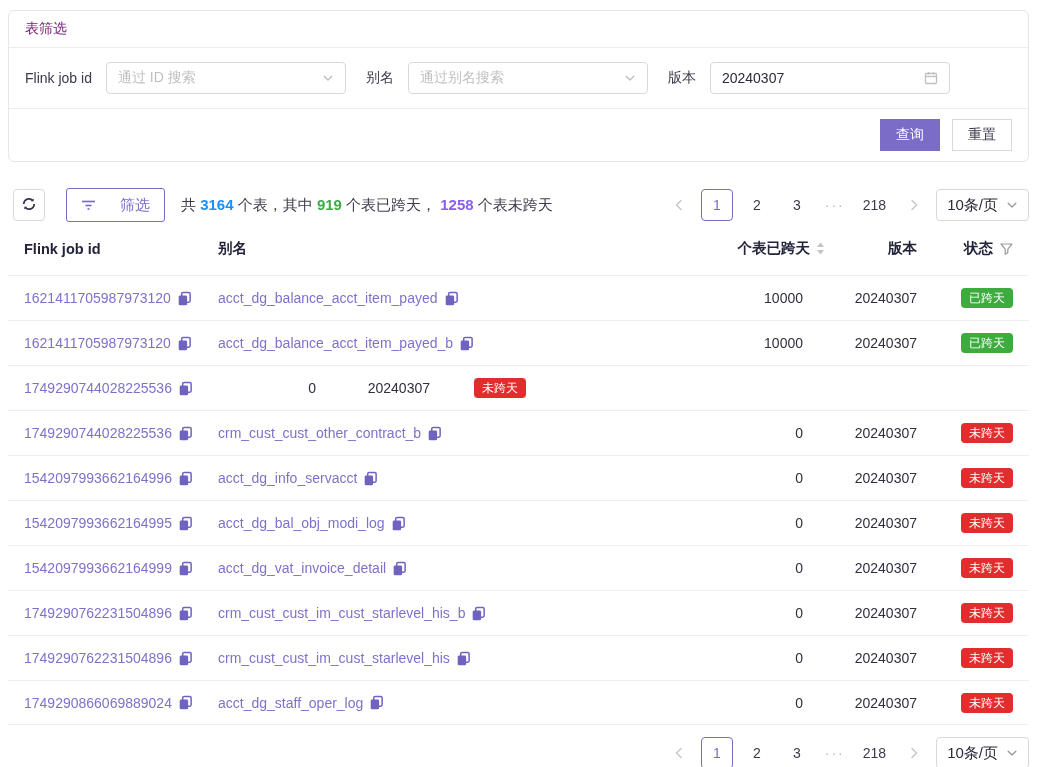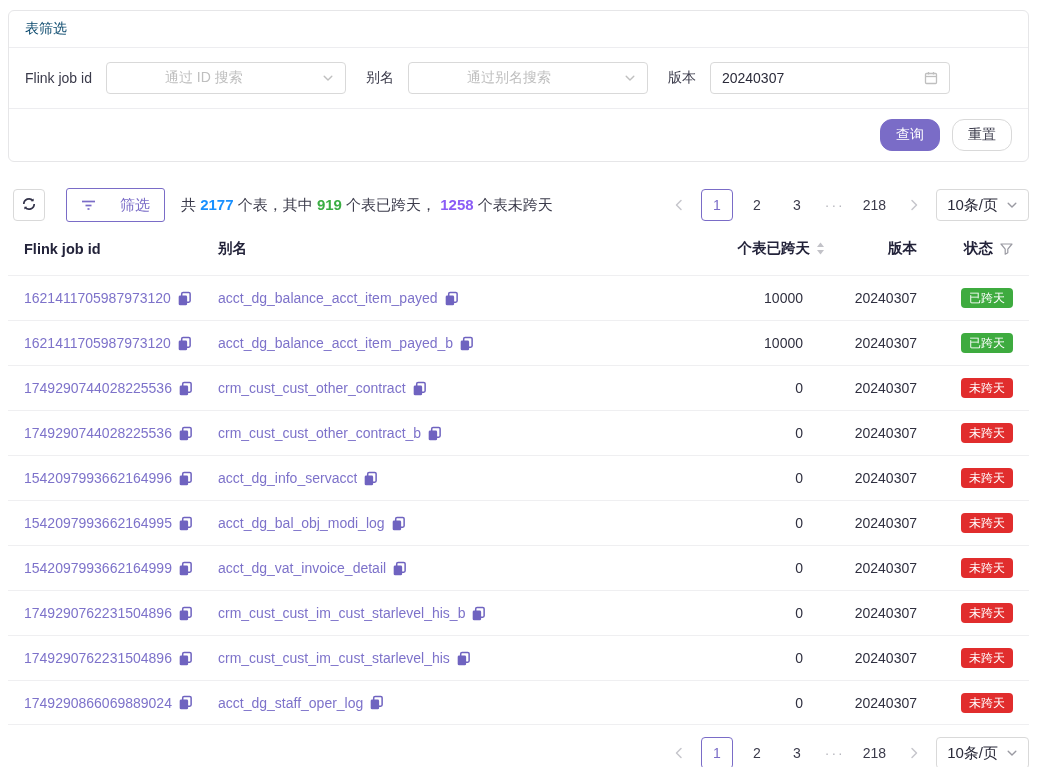--- a/index.html
+++ b/index.html
@@ -6,33 +6,33 @@
   html, body { background: #fff; }
   body {
     width: 1037px; height: 767px; overflow: hidden;
     font-family: "Liberation Sans", "DejaVu Sans", sans-serif;
     color: #333; font-size: 14px;
   }
   .page { padding: 10px 8px 0 8px; }
 
   
   .card { border: 1px solid #e6e6e8; border-radius: 6px; background: #fff; }
-  .card-title-row { padding: 9px 16px; border-bottom: 1px solid #ededf0; font-size: 14px; color: #0c4a6e; }
+  .card-title-row { padding: 9px 16px; border-bottom: 1px solid #ededf0; font-size: 14px; color: #701a75; }
   .card-filter-row { display: flex; align-items: center; padding: 14px 16px; gap: 20px; }
   .field { display: flex; align-items: center; gap: 14px; }
   .field-label { color: #3a3a4a; white-space: nowrap; }
   .select-box, .date-box {
     width: 240px; height: 32px; border: 1px solid #d9d9d9; border-radius: 4px;
     display: flex; align-items: center; padding: 0 11px; background: #fff; cursor: pointer;
   }
-  .placeholder { color: #bfbfbf; flex: 1; overflow: hidden; white-space: nowrap; margin-left: 47px; }
+  .placeholder { color: #bfbfbf; flex: 1; overflow: hidden; white-space: nowrap; }
   .date-value { color: #2b2b3a; flex: 1; }
   .box-icon { display: flex; align-items: center; color: #bfbfbf; }
   .card-actions-row { border-top: 1px solid #ededf0; padding: 10px 16px; display: flex; justify-content: flex-end; gap: 12px; }
-  .btn { height: 32px; padding: 0 15px; border-radius: 12px; font-size: 14px; cursor: pointer;
+  .btn { height: 32px; padding: 0 15px; border-radius: 0; font-size: 14px; cursor: pointer;
          display: inline-flex; align-items: center; justify-content: center; border: 1px solid transparent; }
   .btn-primary { background: #7a6cc7; color: #fff; border-color: #7a6cc7; }
   .btn-default { background: #fff; color: #3a3a4a; border-color: #d9d9d9; }
 
   
   .toolbar { display: flex; align-items: center; margin: 26px 0 0 5px; }
   .icon-btn { width: 32px; height: 32px; border: 1px solid #d9d9d9; border-radius: 4px; background: #fff;
               display: inline-flex; align-items: center; justify-content: center; cursor: pointer; }
   .filter-btn { height: 34px; margin-left: 21px; padding: 0 14px; border: 1px solid #7a6cc7; border-radius: 3px;
                 color: #7a6cc7; background: #fff; display: inline-flex; align-items: center; gap: 24px; cursor: pointer; font-size: 15px; }
@@ -142,21 +142,21 @@
     <button class="filter-btn">
       <span>
         <svg width="15" height="12" viewBox="0 0 15 12">
             <line x1="1" y1="2.5" x2="14" y2="2.5" stroke="#7a6cc7" stroke-width="1.7"></line>
             <line x1="4.5" y1="6.5" x2="10.5" y2="6.5" stroke="#7a6cc7" stroke-width="1.7"></line>
             <line x1="6.5" y1="10" x2="8.5" y2="10" stroke="#7a6cc7" stroke-width="1.7"></line>
           </svg>
       </span>
       <span>筛选</span>
     </button>
-    <div class="summary"><span>共 </span><span class="n-blue">2177</span><span> 个表，其中 </span><span class="n-green">919</span><span> 个表已跨天， </span><span class="n-red">1258</span><span> 个表未跨天</span></div>
+    <div class="summary"><span>共 </span><span class="n-blue">3164</span><span> 个表，其中 </span><span class="n-green">919</span><span> 个表已跨天， </span><span class="n-red">1258</span><span> 个表未跨天</span></div>
 
     <div class="pagination">
       <span class="page-arrow">
         <svg width="12" height="12" viewBox="0 0 12 12">
             <path d="M8 1.5 3.5 6 8 10.5" fill="none" stroke="currentColor" stroke-width="1.5" stroke-linecap="round" stroke-linejoin="round"></path>
           </svg>
       </span>
       <span class="page-item active">1</span>
       <span class="page-item">2</span>
       <span class="page-item">3</span>
@@ -259,29 +259,20 @@
   <div class="tr">
     <div class="td c-id cell-wrap">
       <span class="link">1749290744028225536</span>
       <span class="copy-btn">
         <svg width="15" height="15" viewBox="0 0 16 16">
                 <rect x="5" y="1.5" width="9" height="10.5" rx="1.5" fill="none" stroke="#6f63c0" stroke-width="1.6"></rect>
                 <rect x="1.8" y="4.8" width="9" height="10.5" rx="1.5" fill="#6f63c0"></rect>
               </svg>
       </span>
     </div>
-    <div class="td c-alias cell-wrap">
-      <span class="link">crm_cust_cust_other_contract</span>
-      <span class="copy-btn">
-        <svg width="15" height="15" viewBox="0 0 16 16">
-                <rect x="5" y="1.5" width="9" height="10.5" rx="1.5" fill="none" stroke="#6f63c0" stroke-width="1.6"></rect>
-                <rect x="1.8" y="4.8" width="9" height="10.5" rx="1.5" fill="#6f63c0"></rect>
-              </svg>
-      </span>
-    </div>
     <div class="td c-priority">0</div>
     <div class="td c-version">20240307</div>
     <div class="td c-status">
       <span class="badge uncrossed">未跨天</span>
     </div>
   </div>
 
   <div class="tr">
     <div class="td c-id cell-wrap">
       <span class="link">1749290744028225536</span>

